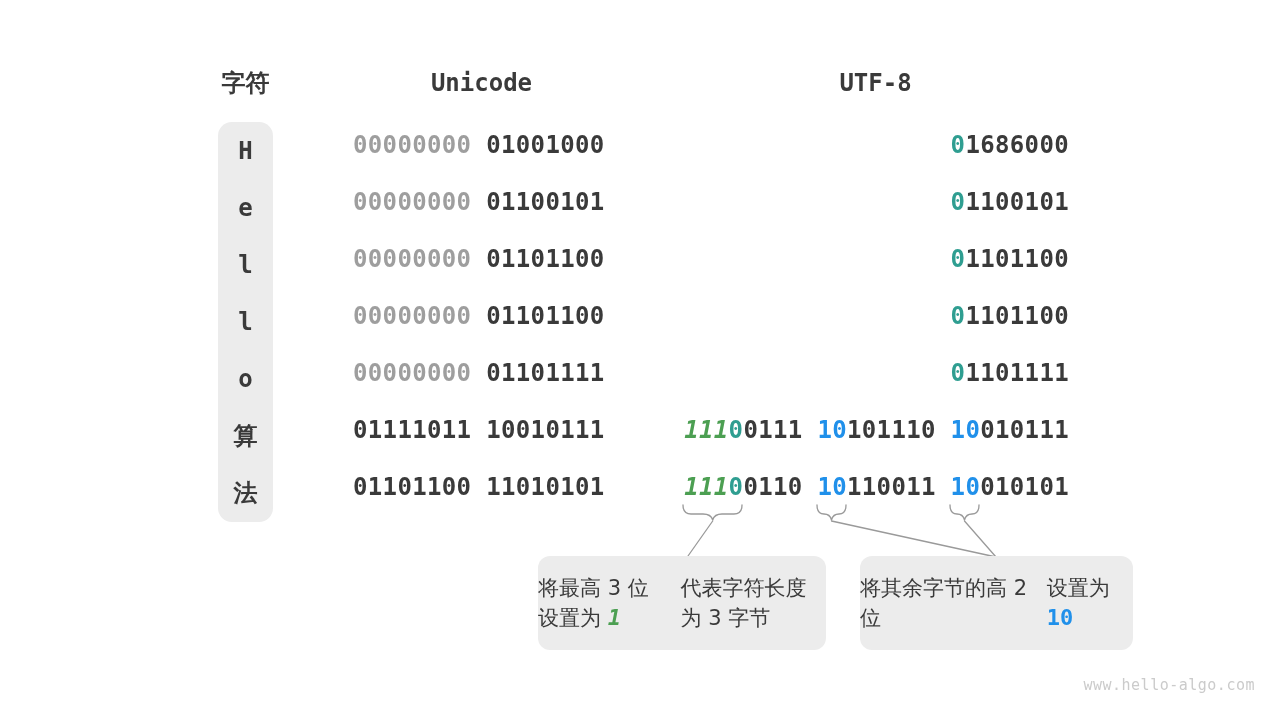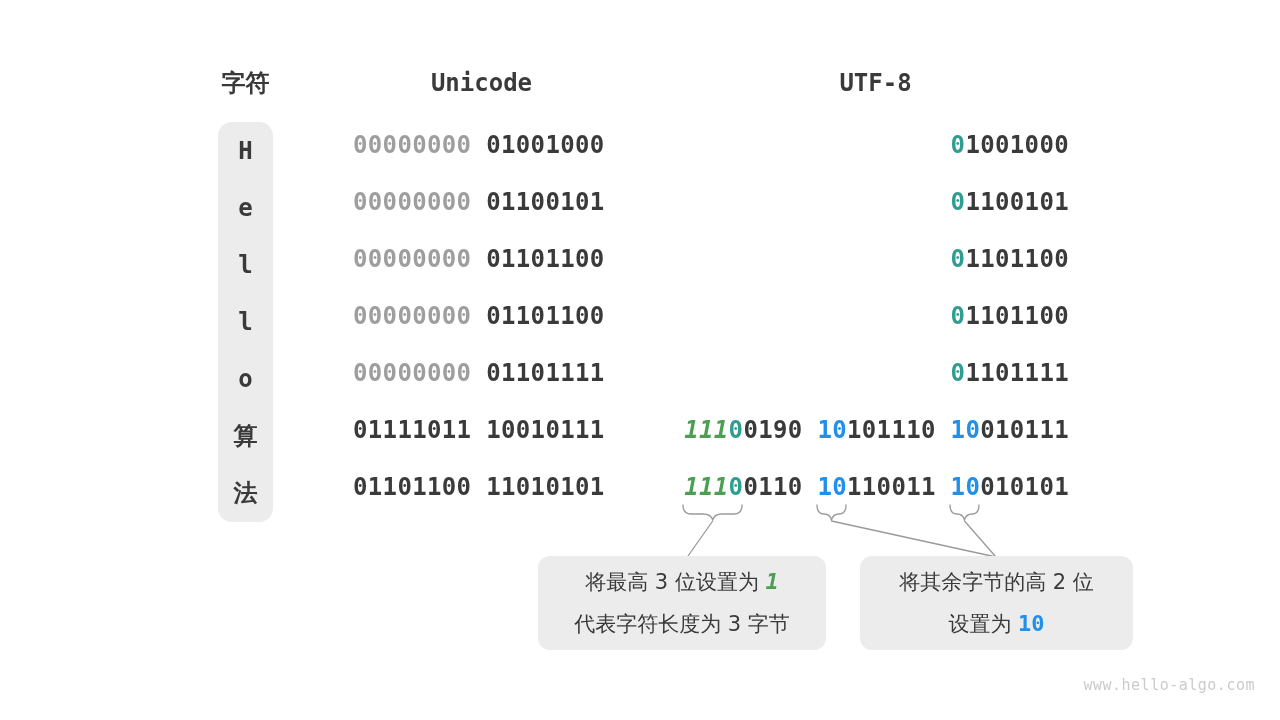--- a/index.html
+++ b/index.html
@@ -24,21 +24,21 @@
   .row{flex:1;display:flex;align-items:center;font-weight:bold;font-size:24px;
        letter-spacing:0.35px;color:var(--dark);white-space:pre;}
   .row.r{justify-content:flex-end;}
   .gz{color:var(--gray_zeros);}
   .dk{color:var(--dark);}
   .gn{color:var(--green);font-style:italic;}
   .tl{color:var(--teal);}
   .bl{color:var(--blue);}
   #annot{position:absolute;left:0;top:0;pointer-events:none;}
   .callout{position:absolute;top:556px;height:94px;background:var(--pill_bg);border-radius:12px;
-           display:flex;flex-direction:column;align-items:center;justify-content:center;gap:12px;
+           display:flex;flex-direction:row;align-items:center;justify-content:center;gap:12px;
            font-family:"DejaVu Sans","Liberation Sans",sans-serif;font-size:21px;color:var(--dark);
            line-height:30px;}
   #callout-1{left:538px;width:288px;}
   #callout-2{left:860px;width:273px;}
   .hl{font-family:"DejaVu Sans Mono","Liberation Mono",monospace;font-weight:bold;font-size:22px;}
   .hl.gn{color:var(--green);} .hl.bl{color:var(--blue);}
   #watermark{position:absolute;right:25px;bottom:26px;font-size:15px;color:var(--watermark);
              letter-spacing:0.5px;}
 </style>
 </head>
@@ -64,26 +64,26 @@
     <div class="row"><span class="gz">00000000 </span><span class="dk">01001000</span></div>
     <div class="row"><span class="gz">00000000 </span><span class="dk">01100101</span></div>
     <div class="row"><span class="gz">00000000 </span><span class="dk">01101100</span></div>
     <div class="row"><span class="gz">00000000 </span><span class="dk">01101100</span></div>
     <div class="row"><span class="gz">00000000 </span><span class="dk">01101111</span></div>
     <div class="row"><span class="dk">01111011 10010111</span></div>
     <div class="row"><span class="dk">01101100 11010101</span></div>
   </div>
 
   <div class="col" id="col-utf8">
-    <div class="row r"><span class="tl">0</span><span class="dk">1001000</span></div>
+    <div class="row r"><span class="tl">0</span><span class="dk">1686000</span></div>
     <div class="row r"><span class="tl">0</span><span class="dk">1100101</span></div>
     <div class="row r"><span class="tl">0</span><span class="dk">1101100</span></div>
     <div class="row r"><span class="tl">0</span><span class="dk">1101100</span></div>
     <div class="row r"><span class="tl">0</span><span class="dk">1101111</span></div>
-    <div class="row r"><span class="gn">111</span><span class="tl">0</span><span class="dk">0190 </span><span class="bl">10</span><span class="dk">101110 </span><span class="bl">10</span><span class="dk">010111</span></div>
+    <div class="row r"><span class="gn">111</span><span class="tl">0</span><span class="dk">0111 </span><span class="bl">10</span><span class="dk">101110 </span><span class="bl">10</span><span class="dk">010111</span></div>
     <div class="row r"><span class="gn">111</span><span class="tl">0</span><span class="dk">0110 </span><span class="bl">10</span><span class="dk">110011 </span><span class="bl">10</span><span class="dk">010101</span></div>
   </div>
 
   <svg id="annot" width="1280" height="720" viewBox="0 0 1280 720">
     <g fill="none" stroke="#9a9a9a" stroke-width="1.3" stroke-linecap="round" stroke-linejoin="round">
       <path d="M683,505 Q683,514 691,514 L703,514 Q711,514 712.7,520 Q714.4,514 722,514 L734,514 Q742,514 742,505"></path>
       <path d="M817,505 Q817,514 824,514 Q830,514 831.5,520 Q833,514 839,514 Q846,514 846,505"></path>
       <path d="M950,505 Q950,514 957,514 Q963,514 964.5,520 Q966,514 972,514 Q979,514 979,505"></path>
       <path d="M712.7,521 L688,556"></path>
       <path d="M831.5,521 L996,557"></path>

